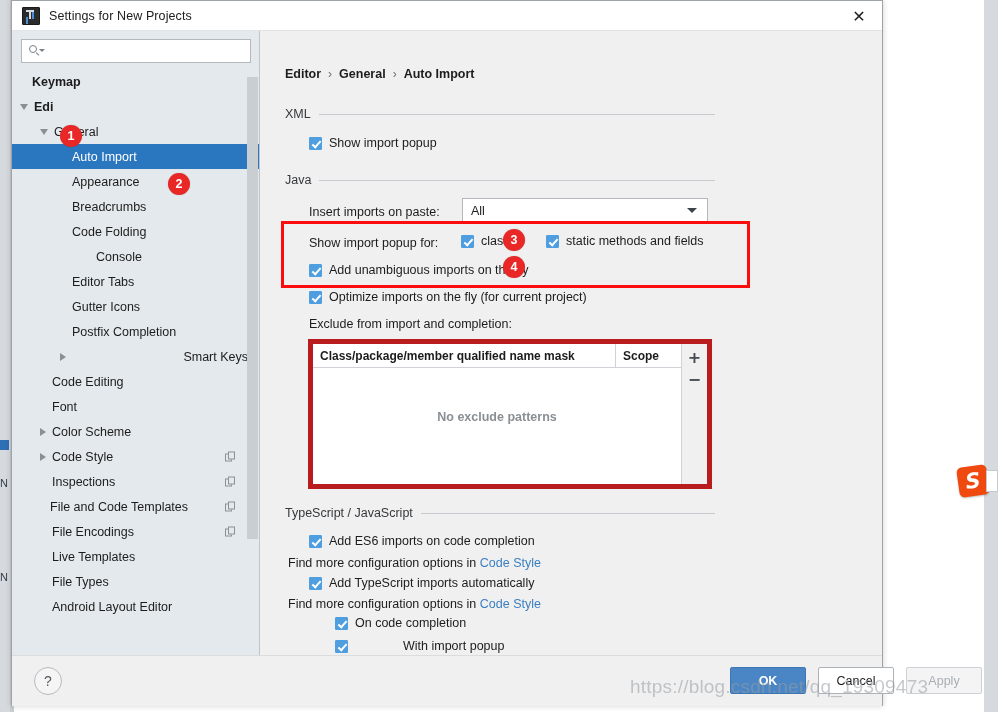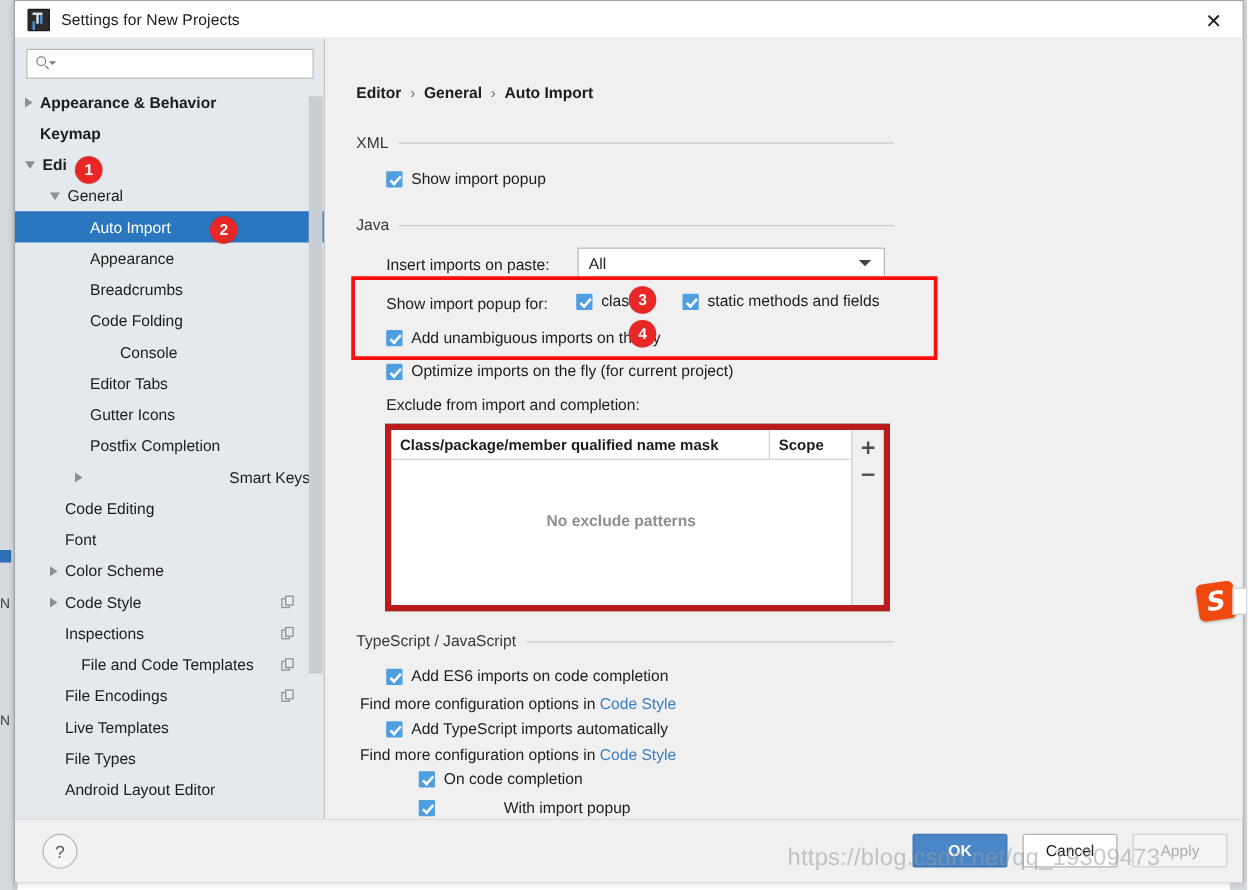--- a/index.html
+++ b/index.html
@@ -52,21 +52,21 @@
     right: 0; top: 0;
     width: 14px; height: 712px;
     background: #d6dade;
   }
 
   
   .dialog {
     position: absolute;
     left: 11px;
     top: 0px;
-    width: 984px;
+    width: 872px;
     height: 706px;
     background: #f0f0f0;
     border: 1px solid #9ea3a8;
     box-sizing: border-box;
     box-shadow: 0 0 6px rgba(0,0,0,0.18);
   }
 
   
   .titlebar {
     position: relative;
@@ -622,24 +622,20 @@
                 <span class="handle"></span>
                 <span class="caret"></span>
             </span>
             <input class="search-input" type="text" placeholder="" style="">
           </div>
         </div>
 
         <div class="tree">
           <div class="tree-inner" id="tree-inner">
               <div class="tree-row bold" style="padding-left: 8px;">
-                <span class="twisty collapsed"></span>
-                <span>Appearance &amp; Behavior</span>
-              </div>
-              <div class="tree-row bold" style="padding-left: 8px;">
                 <span class="twisty none"></span>
                 <span>Keymap</span>
               </div>
               <div class="tree-row bold" style="padding-left: 8px;">
                 <span class="twisty expanded"></span>
                 <span>Edi</span>
               </div>
               <div class="tree-row" style="padding-left: 28px;">
                 <span class="twisty expanded"></span>
                 <span>General</span>
@@ -701,21 +697,21 @@
                 </span>
               </div>
               <div class="tree-row" style="padding-left: 28px;">
                 <span class="twisty none"></span>
                 <span>Inspections</span>
                 <span class="copy-badge">
                   <span class="b1"></span>
                   <span class="b2"></span>
                 </span>
               </div>
-              <div class="tree-row" style="padding-left: 41px;">
+              <div class="tree-row" style="padding-left: 26px;">
                 <span class="twisty none"></span>
                 <span>File and Code Templates</span>
                 <span class="copy-badge">
                   <span class="b1"></span>
                   <span class="b2"></span>
                 </span>
               </div>
               <div class="tree-row" style="padding-left: 28px;">
                 <span class="twisty none"></span>
                 <span>File Encodings</span>

